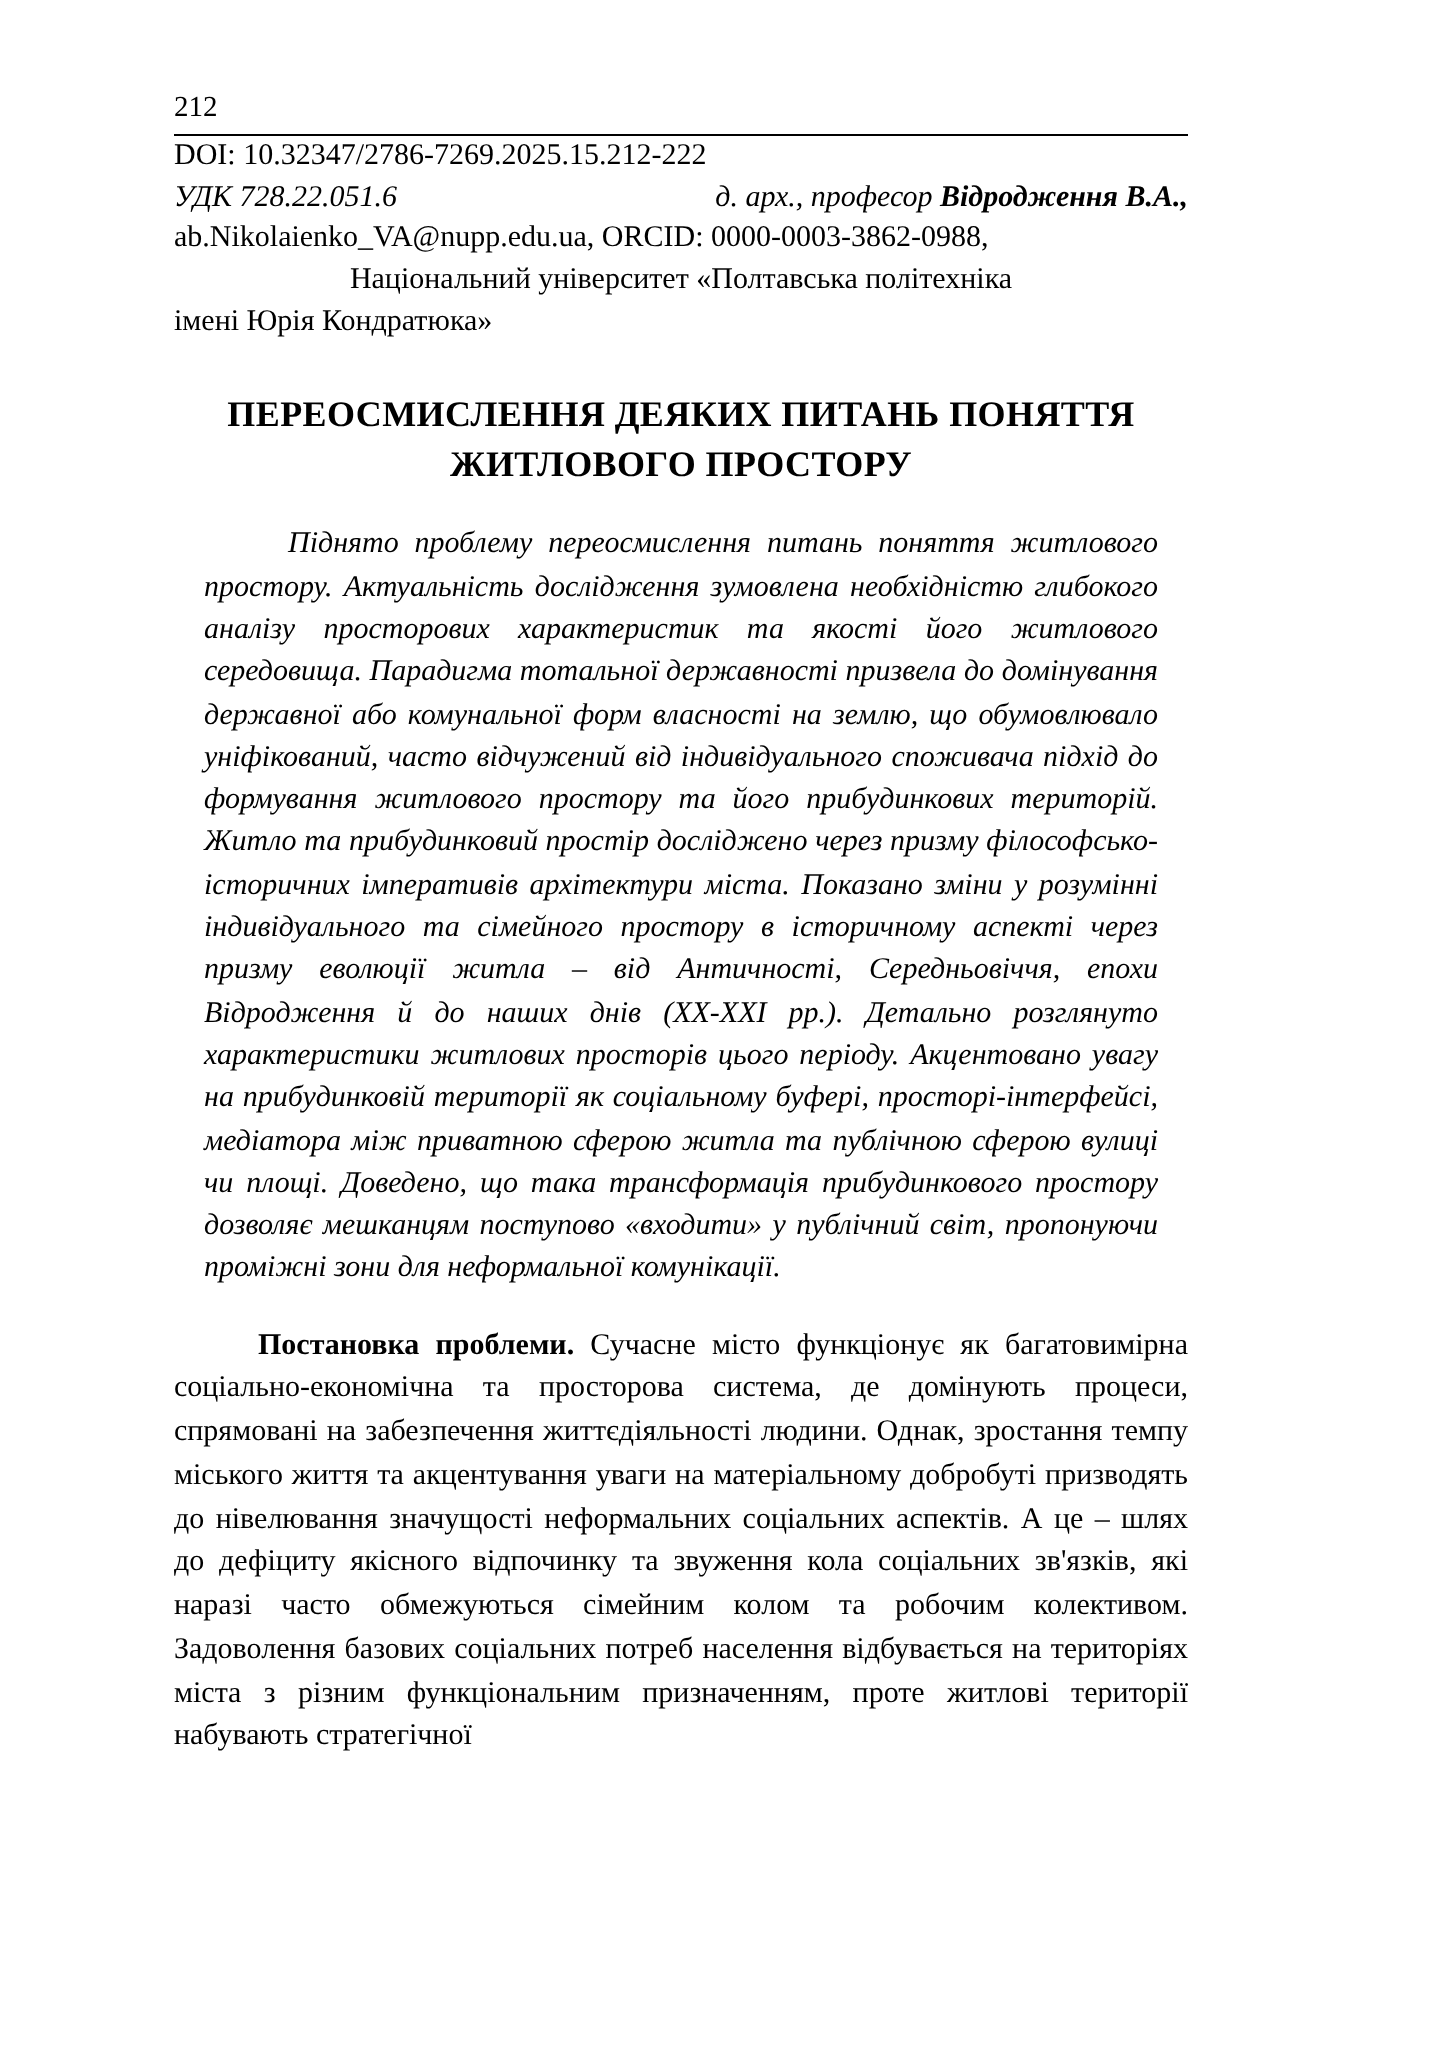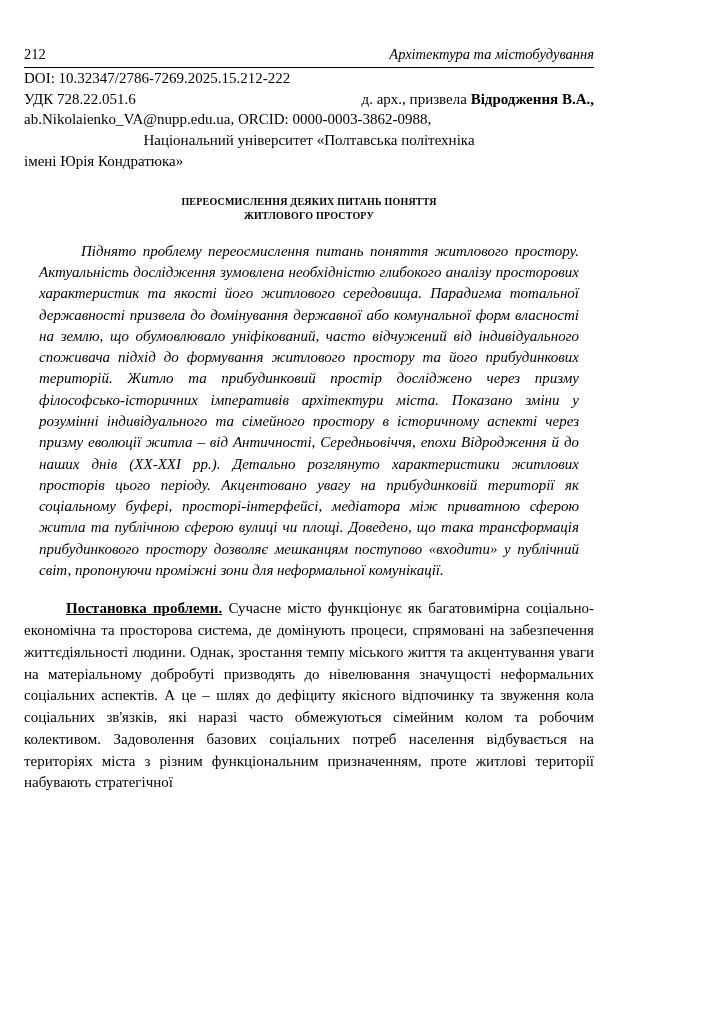--- a/index.html
+++ b/index.html
@@ -12,21 +12,21 @@
     height: 1024px;
     font-family: "Liberation Serif", serif;
     color: #000000;
     overflow: hidden;
   }
   .page {
     position: relative;
     width: 650px;
     height: 1024px;
     box-sizing: border-box;
-    padding: 46px 56px 0 24px;
+    padding: 46px 56px 0 87px;
   }
   
   .running-head {
     display: flex;
     justify-content: space-between;
     align-items: baseline;
     font-size: 14.5px;
     padding-bottom: 4px;
     border-bottom: 1.1px solid #000;
   }
@@ -43,20 +43,21 @@
     font-size: 15px;
     line-height: 1.38;
   }
   .doi-line {
     text-align: left;
   }
   .udc-row {
     display: flex;
     justify-content: space-between;
     align-items: center;
+    font-style: italic;
   }
   .udc {
     white-space: nowrap;
   }
   .author-line {
     text-align: right;
     white-space: nowrap;
   }
   .author-name {
     font-weight: bold;
@@ -71,21 +72,21 @@
   }
   .affil-line-1 {
     text-align: center;
   }
 
   
   .article-title {
     margin-top: 24px;
     text-align: center;
     font-weight: bold;
-    font-size: 10px;
+    font-size: 18px;
     line-height: 1.36;
     letter-spacing: 0.2px;
   }
 
   
   .abstract {
     margin-top: 18px;
     font-style: italic;
     font-size: 15px;
     line-height: 1.42;
@@ -111,38 +112,36 @@
     font-size: 15px;
     line-height: 1.45;
     text-align: justify;
   }
   .body-text p {
     margin: 0;
     text-indent: 42px;
   }
   .lead-in {
     font-weight: bold;
-    text-decoration: underline;
   }
 </style>
 </head>
 <body>
 
 <div class="page">
 
   <div class="running-head">
     <span class="page-number">212</span>
-    <span class="journal-title">Архітектура та містобудування</span>
   </div>
 
   <div class="front-matter">
     <div class="doi-line">DOI: 10.32347/2786-7269.2025.15.212-222</div>
     <div class="udc-row">
       <span class="udc">УДК 728.22.051.6</span>
-      <span class="author-line"><span>д. арх., призвела </span><span class="author-name">Відродження В.А.,</span></span>
+      <span class="author-line"><span>д. арх., професор </span><span class="author-name">Відродження В.А.,</span></span>
     </div>
     <div class="contact-line">ab.Nikolaienko_VA@nupp.edu.ua, ORCID: 0000-0003-3862-0988,</div>
     <div class="affil-line-1">Національний університет «Полтавська політехніка</div>
     <div class="affil-line-2">імені Юрія Кондратюка»</div>
   </div>
 
   <div class="article-title">
     <div>ПЕРЕОСМИСЛЕННЯ ДЕЯКИХ ПИТАНЬ ПОНЯТТЯ</div>
     <div>ЖИТЛОВОГО ПРОСТОРУ</div>
   </div>

